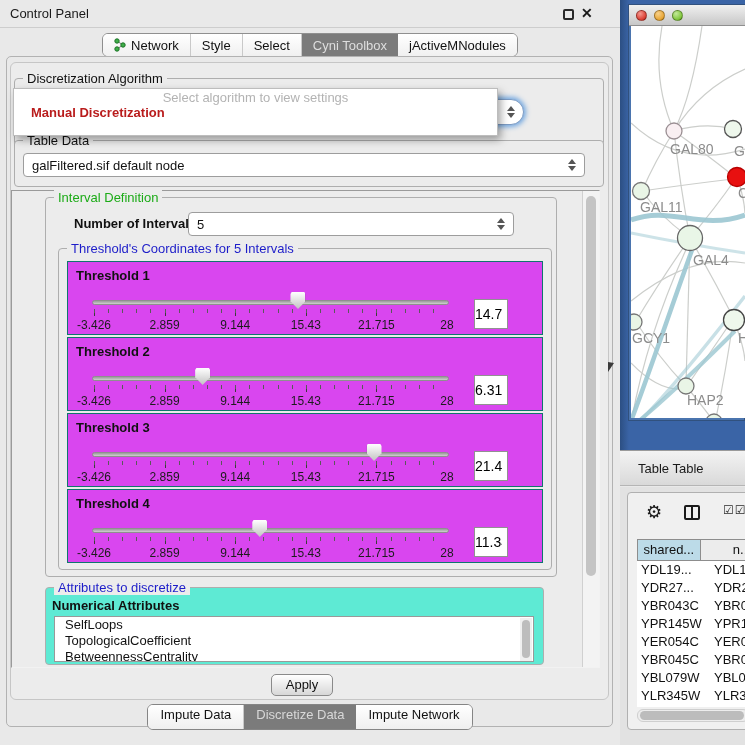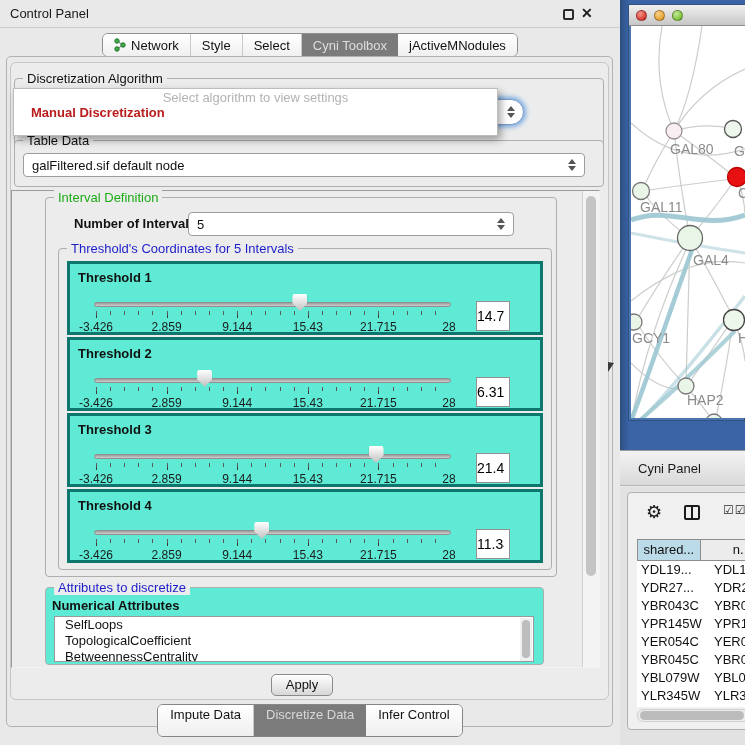--- a/index.html
+++ b/index.html
@@ -46,21 +46,21 @@
 
   .scrollpane { position:absolute; left:11px; top:190px; width:589px; height:478px; background:#ececec; border:1px solid; border-color:#9a9a9a #f2f2f2 #f2f2f2 #9a9a9a; }
   .v-scrollbar { position:absolute; right:0; top:0; width:17px; height:100%; background:#f3f3f3; border-left:1px solid #d0d0d0; }
   .v-thumb { position:absolute; left:3px; top:5px; width:10px; height:380px; background:#c4c4c4; border-radius:6px; }
 
   .interval-group { left:33px; top:6px; width:512px; height:380px; }
   .noi-label { position:absolute; left:28px; top:18px; font-size:13px; font-weight:bold; }
   .noi-combo { left:142px; top:14px; width:326px; height:24px; }
 
   .thr-group { left:12px; top:50px; width:494px; height:322px; }
-  .thr-panel { position:absolute; left:8px; width:476px; height:74px; background:#5eead4; border:3px solid #0f766e; }
+  .thr-panel { position:absolute; left:8px; width:476px; height:74px; background:#d946ef; border:1px solid #0f766e; }
   .thr-label { position:absolute; left:8px; top:6px; font-size:13px; font-weight:bold; }
   .thr-track { position:absolute; left:24px; top:38px; width:357px; height:5px; border-radius:3px; background:linear-gradient(#9b9b9b,#cfcfcf); border:1px solid #8f8f8f; }
   .thr-thumb { position:absolute; top:30px; width:15px; height:17px; background:linear-gradient(#ffffff,#c2c2c2); clip-path:polygon(8% 0,92% 0,100% 12%,100% 55%,50% 100%,0 55%,0 12%); filter:drop-shadow(0 0 1px #6e6e6e); }
   .thr-ticks { position:absolute; left:26px; top:47px; width:353px; height:7px;
     background:
       repeating-linear-gradient(90deg,#5a5a5a 0 1px,transparent 1px 14.12px) 0 0/100% 4px no-repeat,
       repeating-linear-gradient(90deg,#3a3a3a 0 1px,transparent 1px 70.6px) 0 0/100% 7px no-repeat; }
   .thr-ticklabels { position:absolute; left:0; top:56px; width:476px; height:12px; }
   .tick-label { position:absolute; transform:translateX(-50%); font-size:12px; font-weight:normal; color:#1c1c1c; white-space:nowrap; }
   .thr-value { position:absolute; left:406px; top:37px; width:34px; height:30px; background:#fff; border:1px solid #919191; font-size:14px; color:#000; text-align:right; padding-right:5px; font-family:"Liberation Sans",sans-serif; }
@@ -68,21 +68,21 @@
   .attr-group { left:33px; top:396px; width:499px; height:78px; }
   .attr-sub { position:absolute; left:6px; top:10px; font-size:13px; font-weight:bold; }
   .attr-list { position:absolute; left:8px; top:28px; width:480px; height:46px; background:#fff; border:1px solid #999; overflow:hidden; }
   .attr-item { font-size:13px; line-height:16px; padding-left:10px; white-space:nowrap; }
   .attr-scroll { position:absolute; right:1px; top:1px; width:12px; height:44px; background:#f0f0f0; }
   .attr-thumb { position:absolute; left:2px; top:2px; width:8px; height:38px; background:#bdbdbd; border-radius:4px; }
 
   .apply-btn { position:absolute; left:271px; top:674px; width:62px; height:22px; background:linear-gradient(#ffffff,#d7d7d7); border:1px solid #8a8a8a; border-radius:5px; font-size:13px; text-align:center; line-height:20px; color:#111; }
 
   .bottom-tabs { position:absolute; left:0; top:704px; width:620px; display:flex; justify-content:center; }
-  .btab-box { display:flex; border:1px solid #858585; border-radius:6px; overflow:hidden; height:33px; background:#fdfdfd; }
+  .btab-box { display:flex; border:1px solid #858585; border-radius:6px; overflow:hidden; height:26px; background:#fdfdfd; }
   .btab { padding:0 12px; font-size:13px; line-height:19px; color:#111; background:linear-gradient(#ffffff,#efefef); border-right:1px solid #c9c9c9; }
   .btab:last-child { border-right:none; }
   .btab.selected { background:#7b7b7b; color:#d8d8d8; border-right:none; }
 
   .cursor-arrow { position:absolute; left:608px; top:362px; width:0; height:0; border-left:6px solid #3a3a3a; border-bottom:9px solid transparent; border-top:1px solid transparent; z-index:90; }
 
   
   .desktop { position:absolute; left:620px; top:0; width:125px; height:450px; background:linear-gradient(90deg,#2c4f83 0,#3a64a6 9px,#3a64a6 100%); }
   .net-window { position:absolute; left:628px; top:4px; width:117px; height:417px; background:#4a74ae; box-shadow:inset 0 0 0 1px #31517e; }
   .net-titlebar { position:absolute; left:1px; top:1px; width:116px; height:21px; background:linear-gradient(#f0f0f0,#c7c7c7); border-bottom:1px solid #8f8f8f; }
@@ -274,21 +274,21 @@
       <div class="v-thumb"></div>
     </div>
   </div>
 
   <button class="apply-btn">Apply</button>
 
   <div class="bottom-tabs">
     <div class="btab-box">
       <div class="btab">Impute Data</div>
       <div class="btab selected">Discretize Data</div>
-      <div class="btab">Infer Control</div>
+      <div class="btab">Impute Network</div>
     </div>
   </div>
 
   <div class="cursor-arrow"></div>
 </div>
 
 <div class="desktop"></div>
 
 <div class="net-window">
   <div class="net-titlebar">
@@ -349,21 +349,21 @@
         <text x="693" y="264">GAL4</text>
         <text x="632" y="342">GCY1</text>
         <text x="738" y="342">H...</text>
         <text x="687" y="404">HAP2</text>
       </g>
     </svg>
   </div>
 </div>
 
 <div class="table-panel-bar">
-  <span class="tp-title">Cyni Panel</span>
+  <span class="tp-title">Table Table</span>
 </div>
 
 <div class="table-panel-body">
   <div class="tp-inner">
     <div class="tp-toolbar">
       <span class="gear-glyph">⚙</span>
       <span class="split-icon"></span>
       <span class="check-icons">☑☑</span>
     </div>
     <div class="tp-table">

